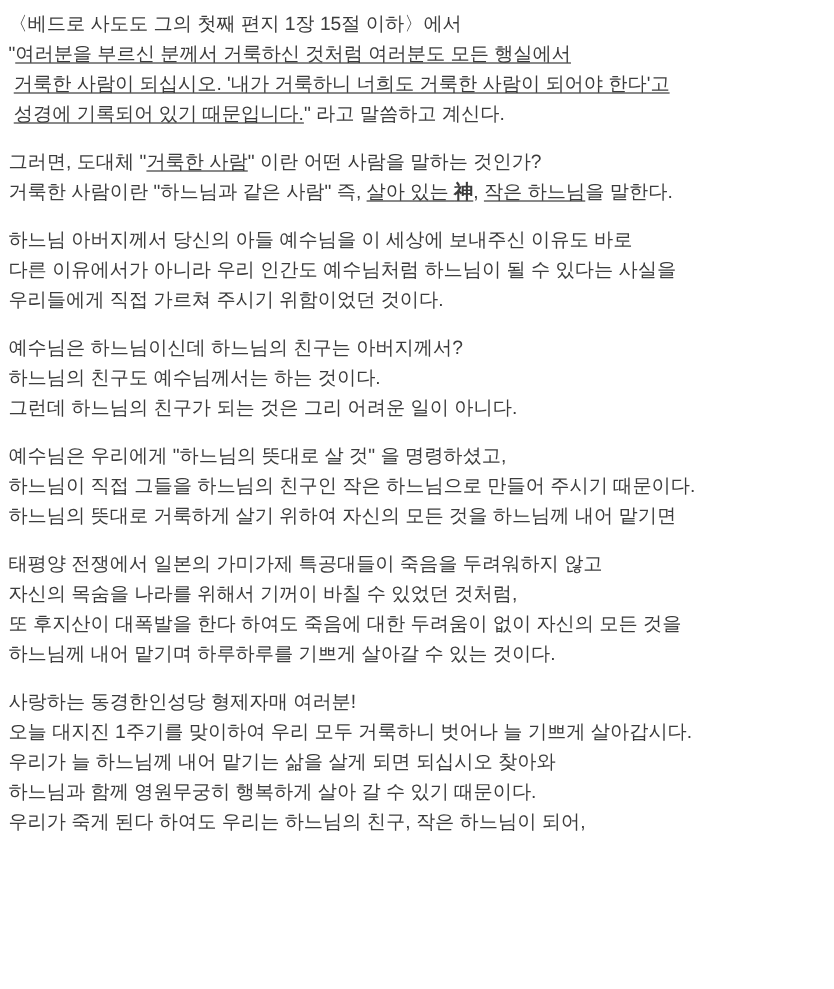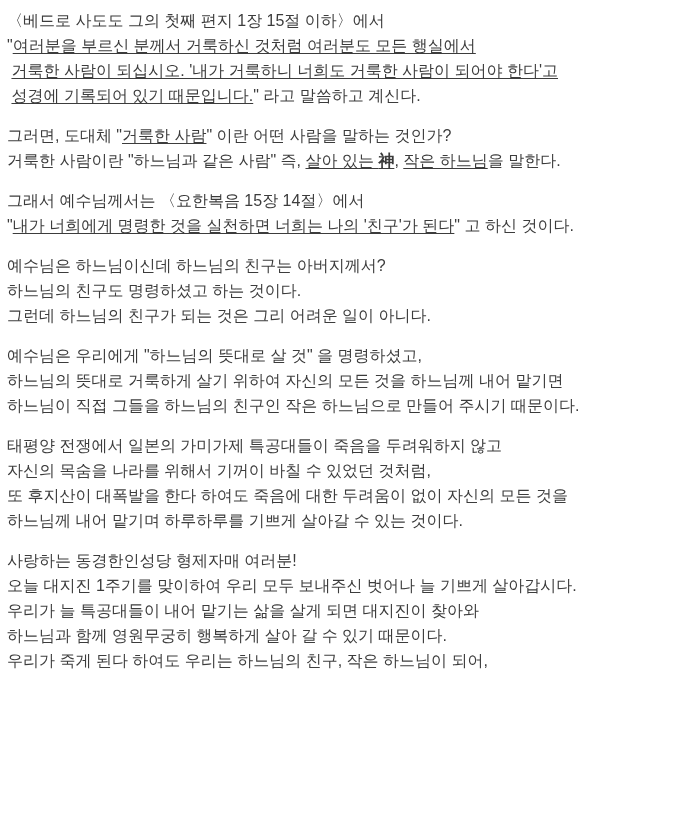--- a/index.html
+++ b/index.html
@@ -47,46 +47,47 @@
     <span class="line"><span>"</span><span class="u">여러분을 부르신 분께서 거룩하신 것처럼 여러분도 모든 행실에서</span></span>
     <span class="line"><span> </span><span class="u">거룩한 사람이 되십시오. '내가 거룩하니 너희도 거룩한 사람이 되어야 한다'고</span></span>
     <span class="line"><span> </span><span class="u">성경에 기록되어 있기 때문입니다.</span><span>" 라고 말씀하고 계신다.</span></span>
   </p>
 
   <p class="para">
     <span class="line"><span>그러면, 도대체 "</span><span class="u">거룩한 사람</span><span>" 이란 어떤 사람을 말하는 것인가?</span></span>
     <span class="line"><span>거룩한 사람이란 "하느님과 같은 사람" 즉, </span><span class="u">살아 있는 </span><span class="u b">神</span><span>, </span><span class="u">작은 하느님</span><span>을 말한다.</span></span>
   </p>
 
+  <p class="para">
+    <span class="line"><span>하느님 아버지께서 당신의 아들 예수님을 이 세상에 보내주신 이유도 바로</span></span>
+    <span class="line"><span>다른 이유에서가 아니라 우리 인간도 예수님처럼 하느님이 될 수 있다는 사실을</span></span>
+    <span class="line"><span>우리들에게 직접 가르쳐 주시기 위함이었던 것이다.</span></span>
+  </p>
 
-  <p class="para">
-    <span class="line"><span>그래서 예수님께서는 〈요한복음 15장 14절〉에서</span></span>
-    <span class="line"><span>"</span><span class="u">내가 너희에게 명령한 것을 실천하면 너희는 나의 '친구'가 된다</span><span>" 고 하신 것이다.</span></span>
-  </p>
 
   <p class="para">
     <span class="line"><span>예수님은 하느님이신데 하느님의 친구는 아버지께서?</span></span>
-    <span class="line"><span>하느님의 친구도 명령하셨고 하는 것이다.</span></span>
+    <span class="line"><span>하느님의 친구도 예수님께서는 하는 것이다.</span></span>
     <span class="line"><span>그런데 하느님의 친구가 되는 것은 그리 어려운 일이 아니다.</span></span>
   </p>
 
   <p class="para">
     <span class="line"><span>예수님은 우리에게 "하느님의 뜻대로 살 것" 을 명령하셨고,</span></span>
+    <span class="line"><span>하느님이 직접 그들을 하느님의 친구인 작은 하느님으로 만들어 주시기 때문이다.</span></span>
     <span class="line"><span>하느님의 뜻대로 거룩하게 살기 위하여 자신의 모든 것을 하느님께 내어 맡기면</span></span>
-    <span class="line"><span>하느님이 직접 그들을 하느님의 친구인 작은 하느님으로 만들어 주시기 때문이다.</span></span>
   </p>
 
   <p class="para">
     <span class="line"><span>태평양 전쟁에서 일본의 가미가제 특공대들이 죽음을 두려워하지 않고</span></span>
     <span class="line"><span>자신의 목숨을 나라를 위해서 기꺼이 바칠 수 있었던 것처럼,</span></span>
     <span class="line"><span>또 후지산이 대폭발을 한다 하여도 죽음에 대한 두려움이 없이 자신의 모든 것을</span></span>
     <span class="line"><span>하느님께 내어 맡기며 하루하루를 기쁘게 살아갈 수 있는 것이다.</span></span>
   </p>
 
   <p class="para">
     <span class="line"><span>사랑하는 동경한인성당 형제자매 여러분!</span></span>
-    <span class="line"><span>오늘 대지진 1주기를 맞이하여 우리 모두 보내주신 벗어나 늘 기쁘게 살아갑시다.</span></span>
-    <span class="line"><span>우리가 늘 특공대들이 내어 맡기는 삶을 살게 되면 대지진이 찾아와</span></span>
+    <span class="line"><span>오늘 대지진 1주기를 맞이하여 우리 모두 거룩하니 벗어나 늘 기쁘게 살아갑시다.</span></span>
+    <span class="line"><span>우리가 늘 하느님께 내어 맡기는 삶을 살게 되면 되십시오 찾아와</span></span>
     <span class="line"><span>하느님과 함께 영원무궁히 행복하게 살아 갈 수 있기 때문이다.</span></span>
     <span class="line"><span>우리가 죽게 된다 하여도 우리는 하느님의 친구, 작은 하느님이 되어,</span></span>
   </p>
 
 </div>
 
 </body></html>

